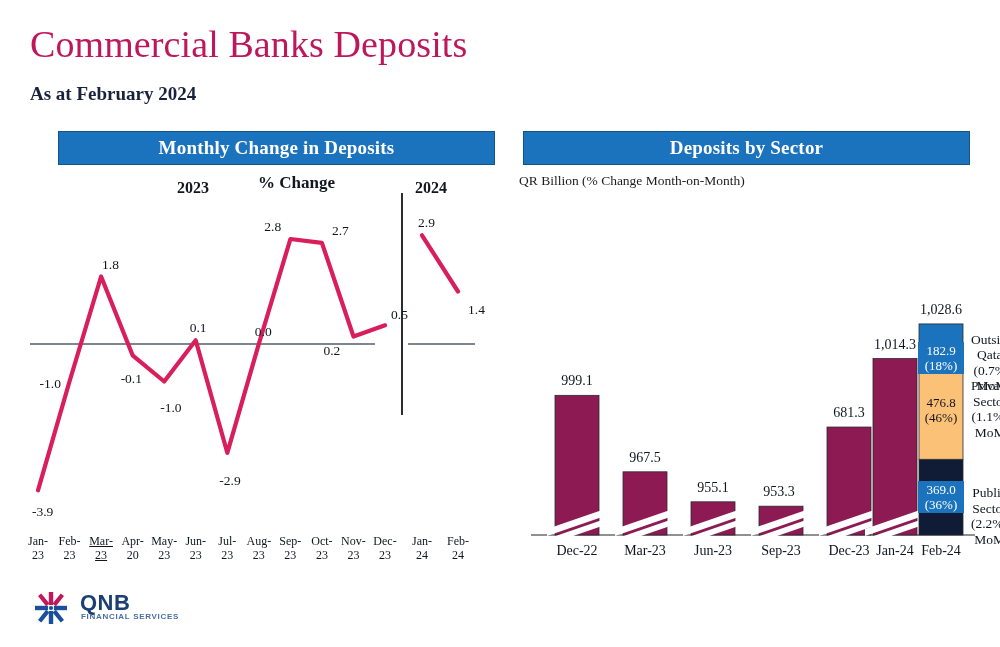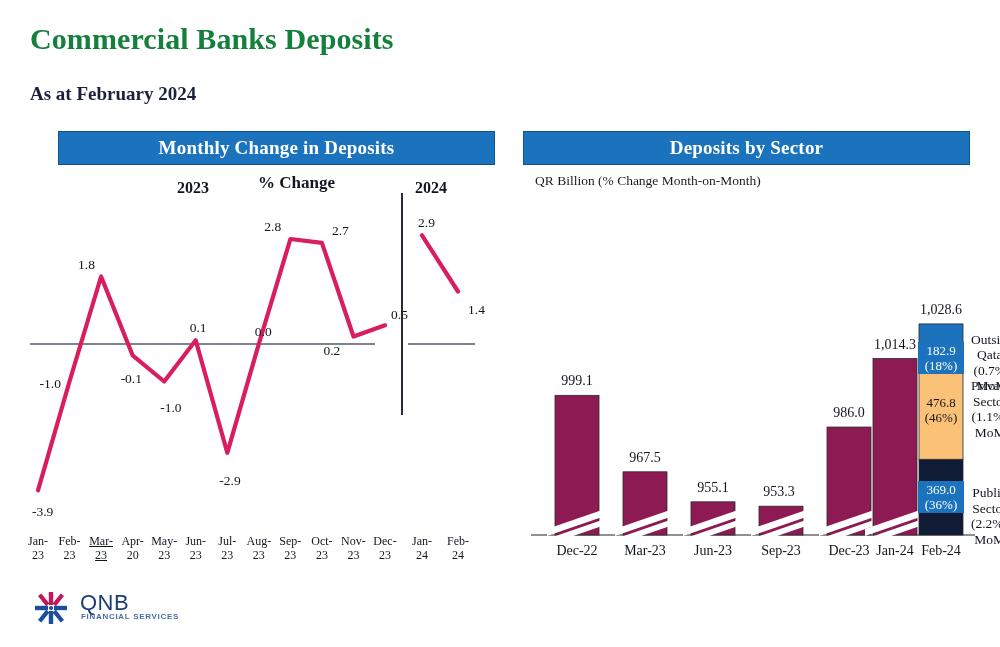--- a/index.html
+++ b/index.html
@@ -6,21 +6,21 @@
   html, body {
     width: 1000px; height: 647px;
     background: #ffffff;
     font-family: "Liberation Serif", serif;
     overflow: hidden;
   }
   .page { position: relative; width: 1000px; height: 647px; }
 
   .title {
     position: absolute; left: 30px; top: 22px;
-    font-size: 30px; font-weight: bold; color: #15803d;
+    font-size: 38px; font-weight: normal; color: #be185d;
     letter-spacing: 0.1px;
   }
   .subtitle {
     position: absolute; left: 30px; top: 83px;
     font-size: 19px; font-weight: bold; color: #18223c;
   }
 
   
   .panel-header {
     position: absolute; height: 34px;
@@ -28,21 +28,21 @@
     display: flex; align-items: center; justify-content: center;
   }
   .panel-header span {
     color: #ffffff; font-size: 19px; font-weight: bold;
     letter-spacing: 0.2px;
   }
   #hdrLeft  { left: 30px;  top: 131px; width: 437px; margin-left: 28px; }
   #hdrRight { left: 523px; top: 131px; width: 447px; }
 
   .axis-note {
-    position: absolute; left: 535px; top: 173px;
+    position: absolute; left: 519px; top: 173px;
     font-size: 13.5px; color: #1d1d1d; text-align: center;
   }
 
   
   #leftChart { position: absolute; left: 30px; top: 165px; width: 445px; height: 415px; }
   .yearlbl {
     position: absolute; font-size: 16px; font-weight: bold; color: #11161f;
   }
   #y2023 { left: 147px; top: 14px; }
   #y2024 { left: 385px; top: 14px; }
@@ -79,21 +79,21 @@
   .seg-chip.on-amber { background: transparent; color: #11161f; }
   .legend-txt {
     position: absolute; font-size: 13.5px; color: #11161f;
     text-align: center; line-height: 15.5px; white-space: nowrap;
   }
 
   
   #logo { position: absolute; left: 28px; top: 590px; width: 180px; height: 40px; }
   .logo-word {
     position: absolute; left: 52px; top: 0px;
-    font-size: 22px; font-weight: normal; color: #1b3f73;
+    font-size: 22px; font-weight: bold; color: #1b3f73;
     font-family: "Liberation Sans", sans-serif; letter-spacing: 0.5px;
   }
   .logo-sub {
     position: absolute; left: 53px; top: 22px;
     font-size: 8px; font-weight: bold; color: #4a6fa5;
     font-family: "Liberation Sans", sans-serif; letter-spacing: 0.7px;
   }
 </style>
 </head>
 <body>
@@ -117,21 +117,21 @@
     <div class="pctchange">% Change</div>
     <svg id="leftSvg" width="445" height="415">
         <line x1="0" y1="179" x2="345" y2="179" stroke="#555c66" stroke-width="1.4"></line>
         <line x1="378" y1="179" x2="445" y2="179" stroke="#555c66" stroke-width="1.4"></line>
         <line x1="372" y1="28" x2="372" y2="250" stroke="#12161c" stroke-width="1.8"></line>
         <polyline points="8.0,325.3 39.5,216.5 71.1,111.5 102.6,190.3 134.2,216.5 165.7,175.3 197.3,287.8 228.8,179.0 260.4,74.0 291.9,77.8 323.5,171.5 355.0,160.3" fill="none" stroke="#d81e5b" stroke-width="4.2" stroke-linejoin="round" stroke-linecap="round"></polyline>
         <polyline points="392.0,70.3 428.0,126.5" fill="none" stroke="#d81e5b" stroke-width="4.2" stroke-linejoin="round" stroke-linecap="round"></polyline>
       </svg>
   <div class="lval" style="left: 2px; top: 339.25px;">-3.9</div>
       <div class="lval" style="left: 9.54545px; top: 210.5px;">-1.0</div>
-      <div class="lval" style="left: 48px; top: 91.5px;">1.8</div>
+      <div class="lval" style="left: 72px; top: 91.5px;">1.8</div>
       <div class="lval" style="left: 90.6364px; top: 206.25px;">-0.1</div>
       <div class="lval" style="left: 130.182px; top: 234.5px;">-1.0</div>
       <div class="lval" style="left: 159.727px; top: 155.25px;">0.1</div>
       <div class="lval" style="left: 189.273px; top: 307.75px;">-2.9</div>
       <div class="lval" style="left: 224.818px; top: 159px;">0.0</div>
       <div class="lval" style="left: 234.364px; top: 54px;">2.8</div>
       <div class="lval" style="left: 301.909px; top: 57.75px;">2.7</div>
       <div class="lval" style="left: 293.455px; top: 177.5px;">0.2</div>
       <div class="lval" style="left: 361px; top: 142.25px;">0.5</div>
       <div class="lval" style="left: 388px; top: 50.25px;">2.9</div>
@@ -190,21 +190,21 @@
         <rect x="396" y="133.9274816255106" width="44" height="37.52810694147381" fill="#1b72bd" stroke="#2a2a2a" stroke-width="0.8"></rect>
       </svg>
   <div class="bval" style="width: 72px; left: 18px; top: 183.338px;">999.1</div>
       <div class="rxcat" style="width: 72px; left: 18px; top: 353px;">Dec-22</div>
       <div class="bval" style="width: 72px; left: 86px; top: 259.81px;">967.5</div>
       <div class="rxcat" style="width: 72px; left: 86px; top: 353px;">Mar-23</div>
       <div class="bval" style="width: 72px; left: 154px; top: 289.818px;">955.1</div>
       <div class="rxcat" style="width: 72px; left: 154px; top: 353px;">Jun-23</div>
       <div class="bval" style="width: 72px; left: 220px; top: 294.174px;">953.3</div>
       <div class="rxcat" style="width: 72px; left: 222px; top: 353px;">Sep-23</div>
-      <div class="bval" style="width: 72px; left: 290px; top: 215.04px;">986.0</div>
+      <div class="bval" style="width: 72px; left: 290px; top: 215.04px;">681.3</div>
       <div class="rxcat" style="width: 72px; left: 290px; top: 353px;">Dec-23</div>
       <div class="bval" style="width: 72px; left: 336px; top: 146.554px;">1,014.3</div>
       <div class="rxcat" style="width: 72px; left: 336px; top: 353px;">Jan-24</div>
       <div class="bval" style="width: 72px; left: 382px; top: 111.948px;">1,028.6</div>
       <div class="rxcat" style="width: 72px; left: 382px; top: 353px;">Feb-24</div>
       <div class="seg-chip" style="width: 46px; left: 395px; top: 291.287px;">369.0<br>(36%)</div>
       <div class="legend-txt" style="left: 448px; top: 295.287px;">Public<br>Sector<br>(2.2%)<br>MoM</div>
       <div class="seg-chip on-amber" style="width: 46px; left: 395px; top: 204.371px;">476.8<br>(46%)</div>
       <div class="legend-txt" style="left: 448px; top: 188.371px;">Private<br>Sector<br>(1.1%)<br>MoM</div>
       <div class="seg-chip" style="width: 46px; left: 395px; top: 151.927px;">182.9<br>(18%)</div>

